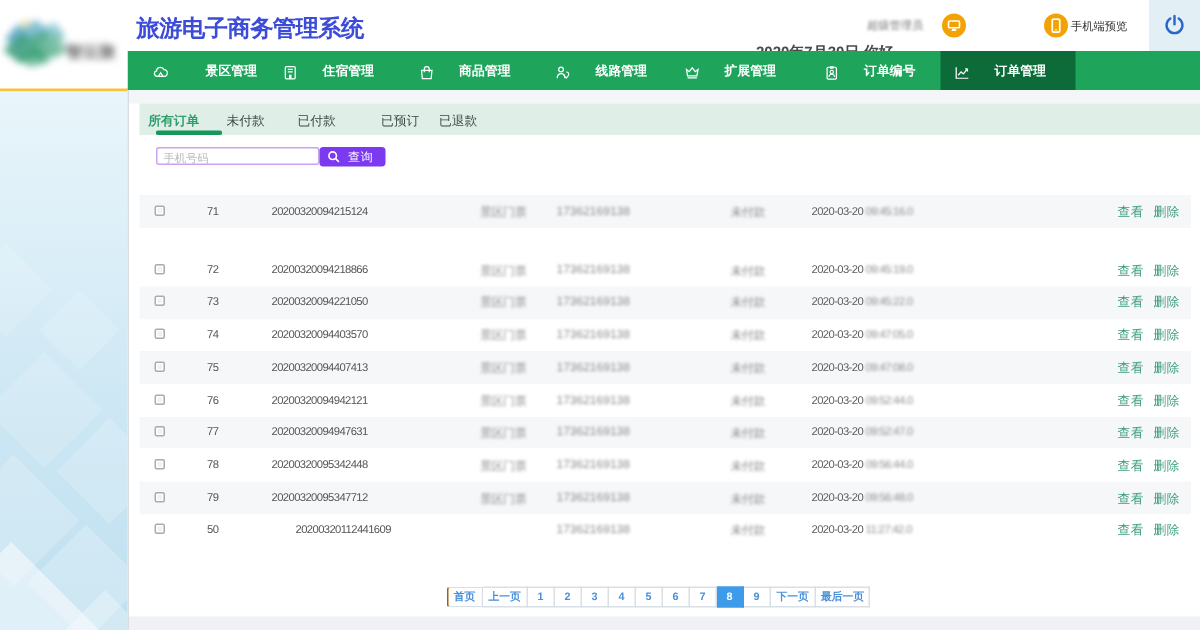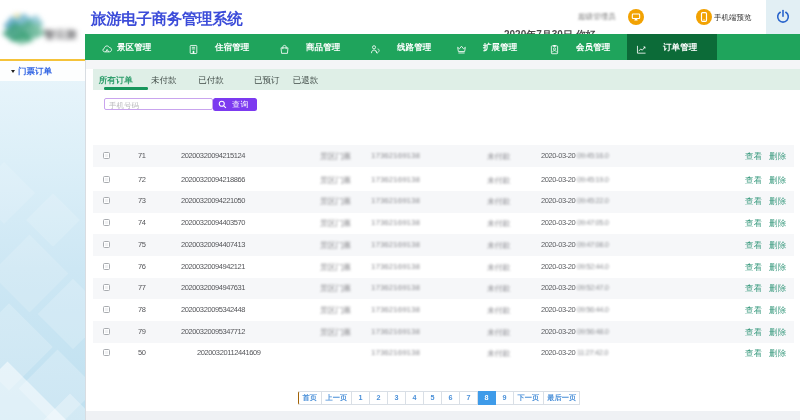--- a/index.html
+++ b/index.html
@@ -85,21 +85,21 @@
       <path d="M8 1.6 V7.2" stroke="#2a65cc" stroke-width="1.6" stroke-linecap="round"></path>
     </svg>
   </div>
 
 <div id="nav">
 <div id="navactive"></div>
 <div class="nico" style="left:17px;"><svg width="11" height="11" viewBox="0 0 12 12">
         <path d="M3.2 8.6 C1.8 8.6 1 7.7 1 6.6 C1 5.6 1.7 4.9 2.6 4.7 C2.7 3.2 3.9 2.1 5.4 2.1 C6.6 2.1 7.6 2.8 8 3.8 C9.3 3.9 10.4 4.9 10.4 6.2 C10.4 7.5 9.4 8.6 8 8.6 Z" fill="none" stroke="#fff" stroke-width="0.9"></path>
         <path d="M4 8.6 L5.6 5.9 L7.2 8.6" fill="none" stroke="#fff" stroke-width="0.9"></path>
       </svg></div>
-    <div class="ntxt" style="left:32px;">景区管理</div>
+    <div class="ntxt" style="left:52px;">景区管理</div>
 <div class="nico" style="left:103px;"><svg width="11" height="11" viewBox="0 0 12 12">
         <rect x="2.4" y="1.6" width="7.2" height="8.8" rx="0.8" fill="none" stroke="#fff" stroke-width="0.9"></rect>
         <path d="M4.2 3.6 H7.8 M4.2 5.4 H7.8" stroke="#fff" stroke-width="0.9"></path>
         <rect x="5.1" y="7.4" width="1.8" height="3" fill="#fff"></rect>
       </svg></div>
     <div class="ntxt" style="left:130px;">住宿管理</div>
 <div class="nico" style="left:194px;"><svg width="11" height="11" viewBox="0 0 12 12">
         <path d="M2.2 4.2 H9.8 L9.2 10.2 H2.8 Z" fill="none" stroke="#fff" stroke-width="0.9"></path>
         <path d="M4.2 5.6 V3.4 C4.2 2.2 5 1.5 6 1.5 C7 1.5 7.8 2.2 7.8 3.4 V5.6" fill="none" stroke="#fff" stroke-width="0.9"></path>
       </svg></div>
@@ -114,21 +114,21 @@
         <path d="M1.8 3.6 L3.8 5.2 L6 2.4 L8.2 5.2 L10.2 3.6 L9.4 8.2 H2.6 Z" fill="none" stroke="#fff" stroke-width="0.9"></path>
         <path d="M2.6 9.8 H9.4" stroke="#fff" stroke-width="0.9"></path>
       </svg></div>
     <div class="ntxt" style="left:398px;">扩展管理</div>
 <div class="nico" style="left:464px;"><svg width="11" height="11" viewBox="0 0 12 12">
         <rect x="2.6" y="2" width="6.8" height="8.6" rx="0.8" fill="none" stroke="#fff" stroke-width="0.9"></rect>
         <rect x="4.6" y="1.2" width="2.8" height="1.8" rx="0.5" fill="#fff"></rect>
         <circle cx="6" cy="5.4" r="1.2" fill="none" stroke="#fff" stroke-width="0.8"></circle>
         <path d="M3.9 9 C4.1 7.7 5 7.1 6 7.1 C7 7.1 7.9 7.7 8.1 9" fill="none" stroke="#fff" stroke-width="0.8"></path>
       </svg></div>
-    <div class="ntxt" style="left:491px;">会员管理</div>
+    <div class="ntxt" style="left:491px;">订单编号</div>
 <div class="nico" style="left:551px;"><svg width="11" height="11" viewBox="0 0 12 12">
         <path d="M1.6 2 V10 H10.4" fill="none" stroke="#fff" stroke-width="0.9"></path>
         <path d="M3 7.8 L5.2 5.4 L6.8 6.8 L9.8 3.2" fill="none" stroke="#fff" stroke-width="0.9"></path>
         <path d="M9.8 3.2 L9.8 5 M9.8 3.2 L8.1 3.2" stroke="#fff" stroke-width="0.9"></path>
       </svg></div>
     <div class="ntxt" style="left:578px;">订单管理</div>
 </div>
 
 <div id="logo">
 <div id="logoart">
@@ -150,24 +150,20 @@
 <div id="yellow"></div>
 <div id="side">
   <div class="dia" style="left:-18px;top:110px;width:44px;height:44px;background:rgba(255,255,255,0.13);"></div>
   <div class="dia" style="left:34px;top:140px;width:38px;height:38px;background:rgba(255,255,255,0.15);"></div>
   <div class="dia" style="left:2px;top:185px;width:55px;height:55px;background:rgba(255,255,255,0.15);"></div>
   <div class="dia" style="left:48px;top:228px;width:50px;height:50px;background:rgba(255,255,255,0.18);"></div>
   <div class="dia" style="left:-22px;top:255px;width:62px;height:62px;background:rgba(255,255,255,0.2);"></div>
   <div class="dia" style="left:30px;top:300px;width:55px;height:55px;background:rgba(255,255,255,0.22);"></div>
   <div class="dia" style="left:-35px;top:318px;width:85px;height:85px;background:rgba(255,255,255,0.5);"></div>
   <div class="dia" style="left:40px;top:345px;width:60px;height:60px;background:rgba(255,255,255,0.3);"></div>
-  <div id="sideitem">
-      <span class="tri"></span>
-      <span class="txt">门票订单</span>
-    </div>
 </div>
 <div id="sidedivider"></div>
 
 <div id="content">
   <div id="gapstrip"></div>
   <div id="tabband"></div>
   <div class="tab" style="left:12.8px;width:53.5px;font-weight:bold;color:#2f9e6c;">所有订单</div>
   <div class="tab" style="left:65px;width:47px;">未付款</div>
   <div class="tab" style="left:112.3px;width:47px;">已付款</div>
   <div class="tab" style="left:168px;width:47px;font-family:Liberation Serif, serif;">已预订</div>
@@ -177,21 +173,21 @@
       <span>手机号码</span>
     </div>
   <div id="searchbtn">
       <svg width="9" height="9" viewBox="0 0 10 10" style="margin-left:5px;">
         <circle cx="4.2" cy="4.2" r="2.8" fill="none" stroke="#fff" stroke-width="1.2"></circle>
         <path d="M6.4 6.4 L8.8 8.8" stroke="#fff" stroke-width="1.2"></path>
       </svg>
       <span class="q">查询</span>
     </div>
 </div>
-<div class="row" style="top:145px;background:#f6f7f9;">
+<div class="row" style="top:130px;background:#f6f7f9;">
   <div class="cb"></div>
   <div class="c num" style="left:45px;">71</div>
   <div class="c num" style="left:88px;">20200320094215124</div>
   <div class="c blurv" style="left:227px;color:#8e8e92;">景区门票</div>
   <div class="c num blurv" style="left:278px;color:#8f8f94;font-size:8px;letter-spacing:0;">17362169138</div>
   <div class="c blurv" style="left:394px;color:#8f8f94;">未付款</div>
   <div class="c num" style="left:448px;color:#5c5e62;">2020-03-20 <span class="blurt">09:45:16.0</span></div>
   <div class="c lnk" style="left:652px;">查看</div>
   <div class="c lnk" style="left:676px;">删除</div>
 </div>

